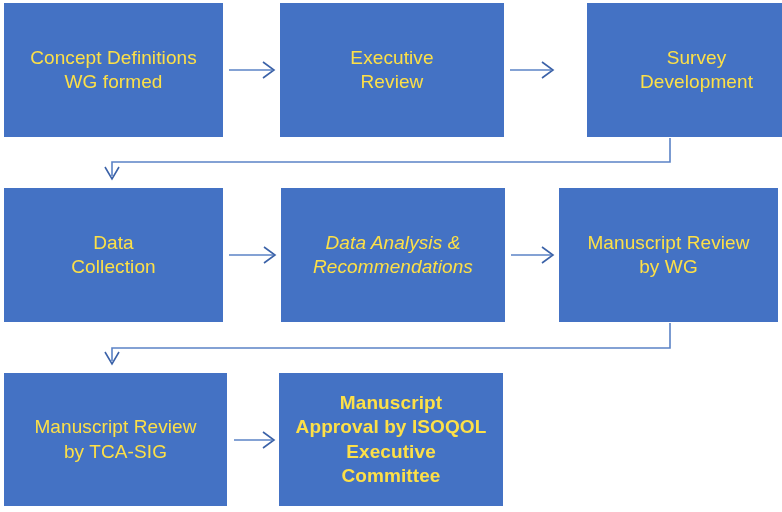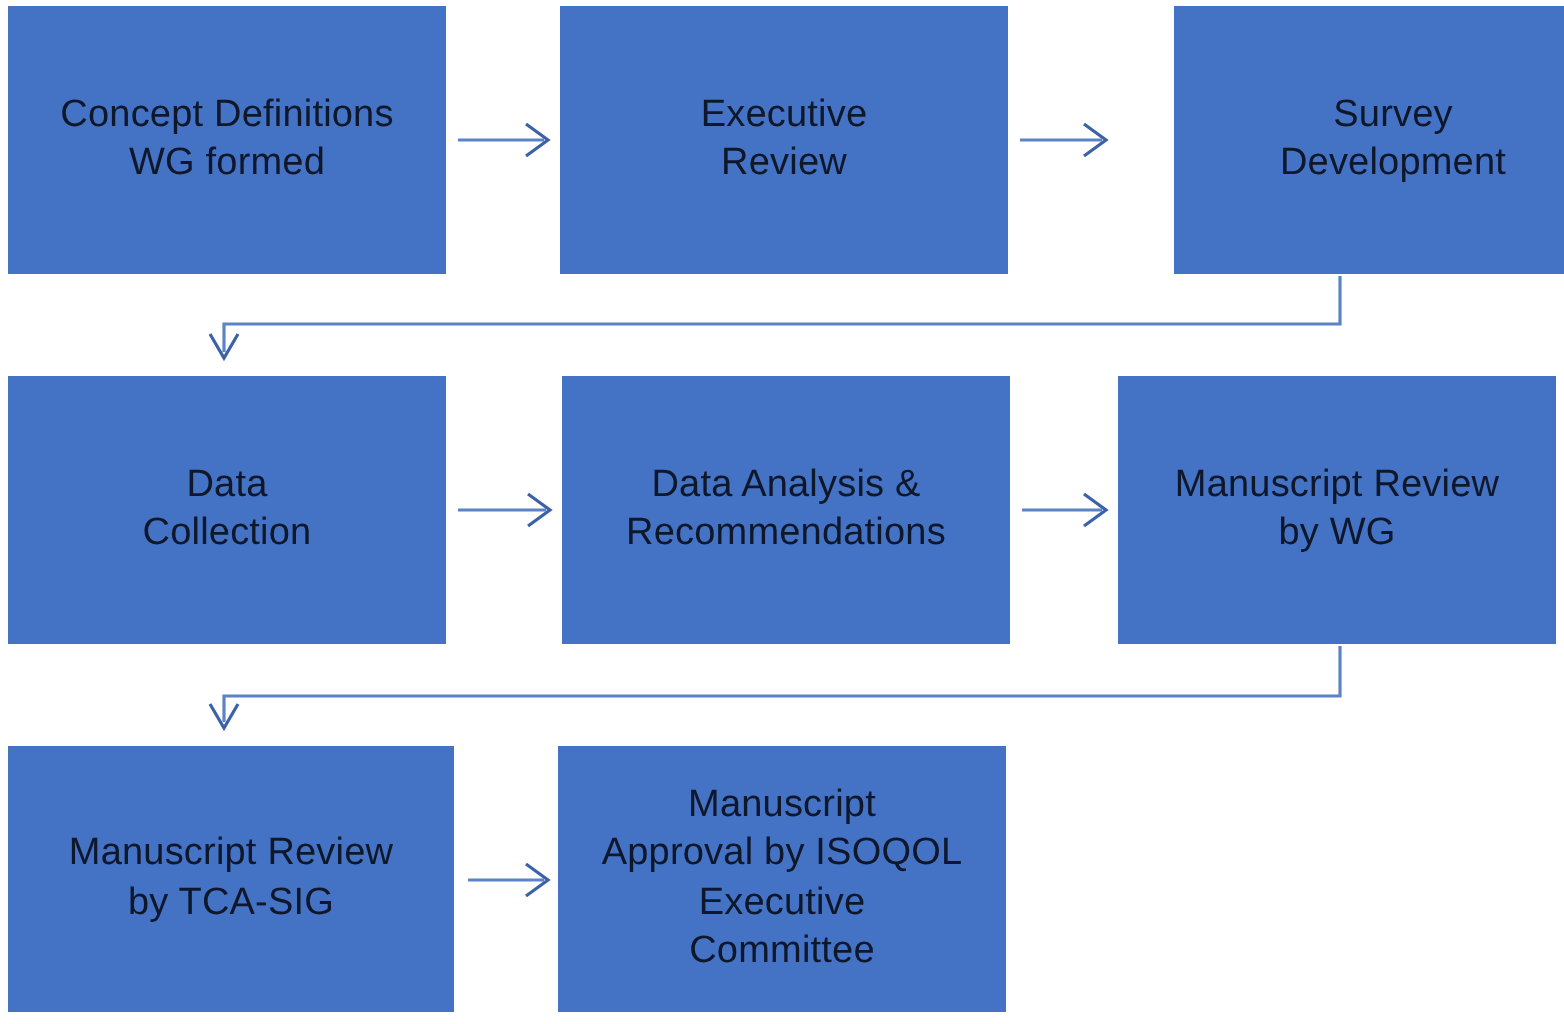--- a/index.html
+++ b/index.html
@@ -15,21 +15,21 @@
   }
   #canvas {
     position: relative;
     width: 782px;
     height: 512px;
     background: #ffffff;
   }
   .node {
     position: absolute;
     background: #4472C4;
-    color: #0f172a;
+    color: #fde047;
     display: flex;
     align-items: center;
     justify-content: center;
     text-align: center;
     font-size: 19px;
     line-height: 1.28;
     letter-spacing: 0.1px;
     box-sizing: border-box;
     padding: 2px 6px;
     white-space: pre-line;
@@ -73,36 +73,36 @@
   <div class="node" style="left:559px; top:3px; width:219px; height:134px;margin-left:28px;">
     <span>Survey
 Development</span>
   </div>
 
   <div class="node" style="left:4px; top:188px; width:219px; height:134px;">
     <span>Data
 Collection</span>
   </div>
 
-  <div class="node" style="left:281px; top:188px; width:224px; height:134px;">
+  <div class="node" style="left:281px; top:188px; width:224px; height:134px;font-style:italic;">
     <span>Data Analysis &amp;
 Recommendations</span>
   </div>
 
   <div class="node" style="left:559px; top:188px; width:219px; height:134px;">
     <span>Manuscript Review
 by WG</span>
   </div>
 
   <div class="node" style="left:4px; top:373px; width:223px; height:133px;">
     <span>Manuscript Review
 by TCA-SIG</span>
   </div>
 
-  <div class="node" style="left:279px; top:373px; width:224px; height:133px;">
+  <div class="node" style="left:279px; top:373px; width:224px; height:133px;font-weight:bold;">
     <span>Manuscript
 Approval by ISOQOL
 Executive
 Committee</span>
   </div>
 
   <svg class="connector-svg" viewBox="0 0 782 512">
 
     <g>
       <line class="arrow-line" x1="229" y1="70" x2="272" y2="70"></line>

